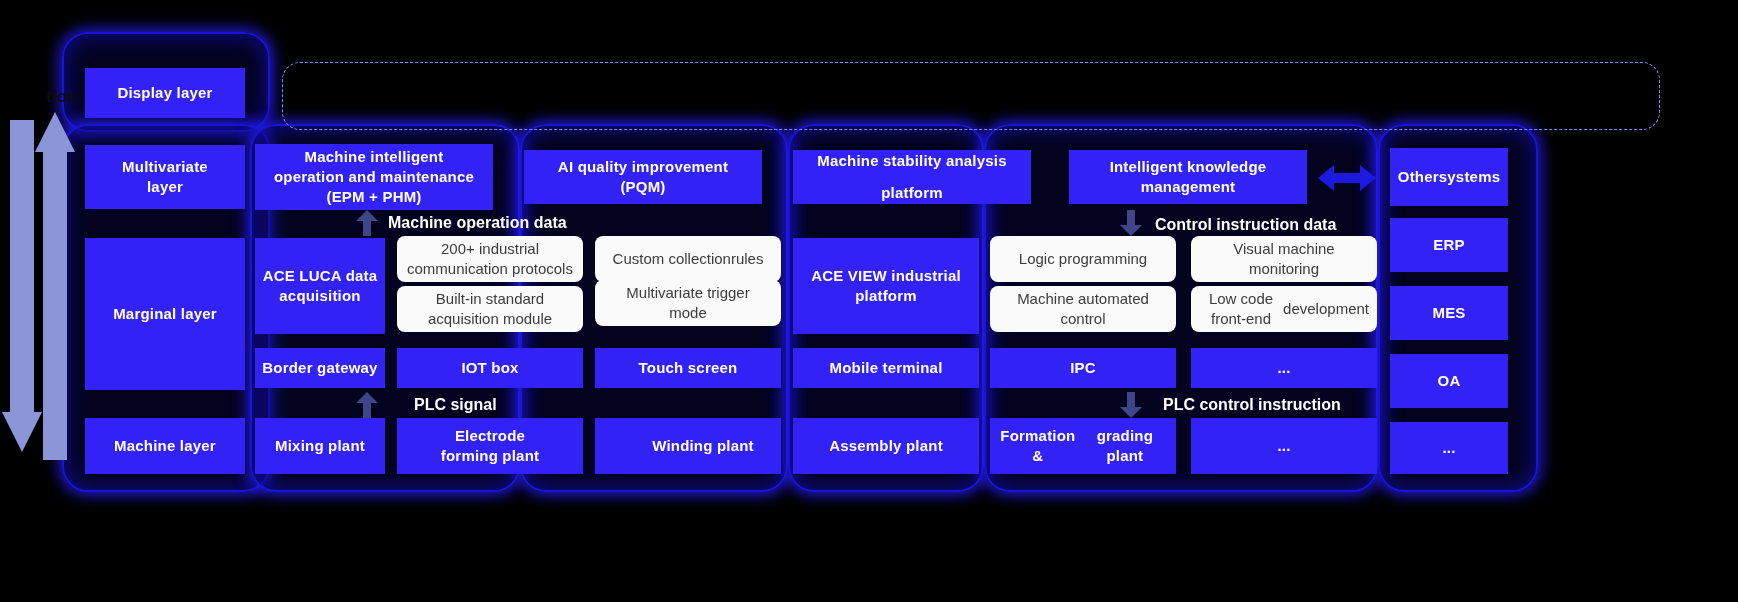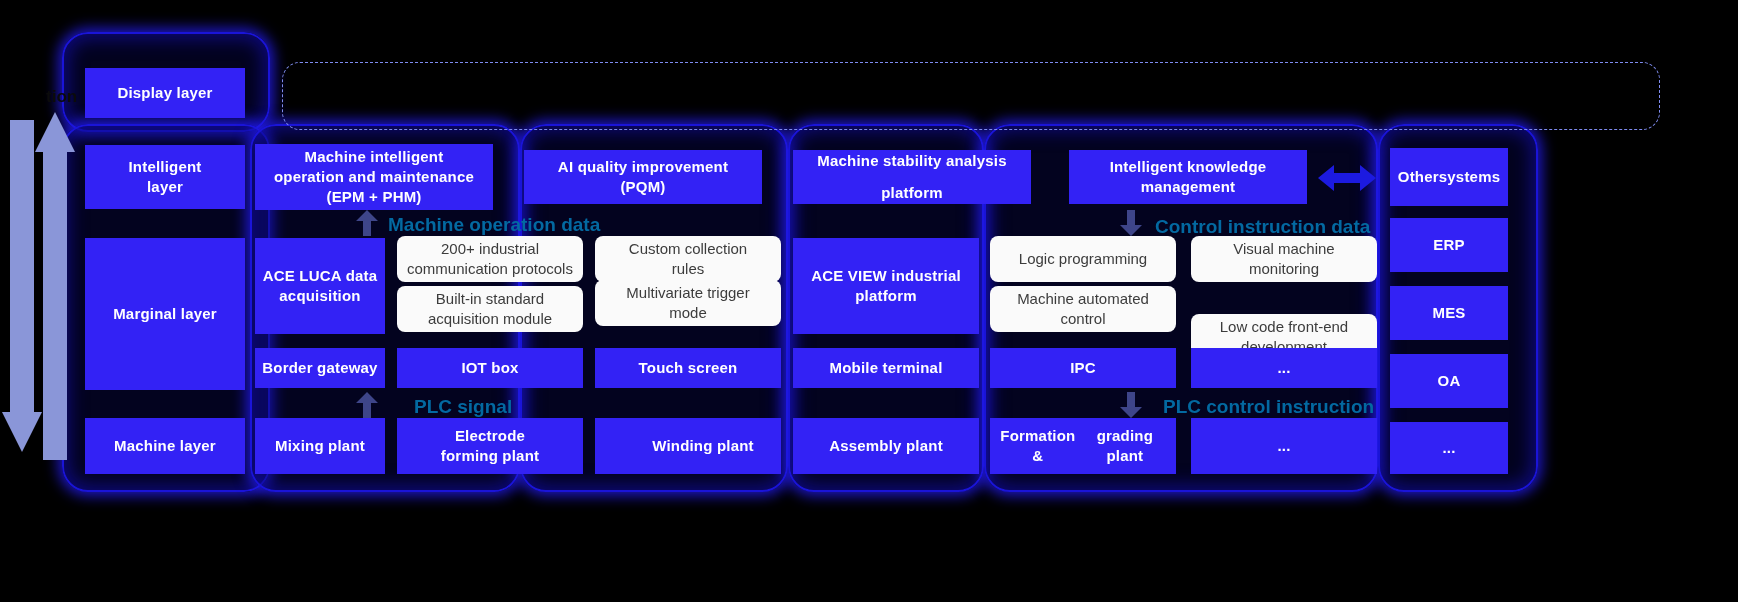--- a/index.html
+++ b/index.html
@@ -9,21 +9,21 @@
   .box{position:absolute;background:#3322f5;color:#fff;display:flex;align-items:center;
        justify-content:center;text-align:center;font-weight:bold;font-size:15px;line-height:1.35;
        box-sizing:border-box;padding:4px 6px;letter-spacing:.2px;}
   .card{position:absolute;background:#fafafa;color:#3c3c3c;display:flex;align-items:center;
         justify-content:center;text-align:center;font-size:15px;line-height:1.35;
         border-radius:8px;box-sizing:border-box;padding:4px 8px;font-weight:normal;}
   .glow{position:absolute;border:2px solid #1a14d8;border-radius:26px;
         box-shadow:0 0 14px 4px rgba(34,26,230,.85), inset 0 0 18px 5px rgba(20,14,180,.6);
         background:rgba(10,8,90,.35);box-sizing:border-box;pointer-events:none;}
   .dashed{position:absolute;border:1.5px dashed #7f8cf0;border-radius:18px;box-sizing:border-box;}
-  .lbl{position:absolute;color:#0369a1;font-size:19px;font-weight:bold;white-space:nowrap;}
+  .lbl{position:absolute;color:#ffffff;font-size:16px;font-weight:bold;white-space:nowrap;}
   .cut{position:absolute;color:#0b0b0b;font-size:17px;font-weight:bold;white-space:nowrap;}
   .arrow-up,.arrow-dn{position:absolute;}
   .bar{position:absolute;background:#8a96d8;}
   .dblarrow{position:absolute;color:#1c1ae0;font-size:34px;line-height:1;font-weight:bold;}
   .mini-arrow{position:absolute;opacity:.55;}
 </style>
 </head>
 <body>
 
 <div id="stage">
@@ -46,21 +46,21 @@
     </svg>
   <div class="bar" style="left:43px;top:150px;width:24px;height:310px;"></div>
   <svg class="arrow-up" style="left:35px;top:112px;" width="40" height="44" viewBox="0 0 40 44">
       <polygon points="20,0 40,40 0,40" fill="#8a96d8"></polygon>
     </svg>
 
   <div class="box" style="left:85px;top:68px;width:160px;height:50px;">Display layer</div>
 
   <div class="box" style="left:85px;top:145px;width:160px;height:64px;flex-direction:column;">
 
-    <span>Intelligent</span>
+    <span>Multivariate</span>
     <span>layer</span>
   </div>
   <div class="box" style="left:85px;top:238px;width:160px;height:152px;">Marginal layer</div>
   <div class="box" style="left:85px;top:418px;width:160px;height:56px;">Machine layer</div>
 
   <div class="box" style="left:255px;top:144px;width:238px;height:66px;flex-direction:column;">
     <span>Machine intelligent</span>
     <span>operation and maintenance</span>
     <span>(EPM + PHM)</span>
   </div>
@@ -101,21 +101,21 @@
 
   <div class="box" style="left:255px;top:238px;width:130px;height:96px;flex-direction:column;">
     <span>ACE LUCA data</span>
     <span>acquisition</span>
   </div>
 
   <div class="card" style="left:397px;top:236px;width:186px;height:46px;flex-direction:column;">
     <span>200+ industrial</span>
     <span>communication protocols</span>
   </div>
-  <div class="card" style="left:595px;top:236px;width:186px;height:46px;flex-direction:column;">
+  <div class="card" style="left:595px;top:236px;width:186px;height:46px;flex-direction:row;">
     <span>Custom collection</span>
     <span>rules</span>
   </div>
   <div class="card" style="left:397px;top:286px;width:186px;height:46px;flex-direction:column;">
     <span>Built-in standard</span>
     <span>acquisition module</span>
   </div>
   <div class="card" style="left:595px;top:280px;width:186px;height:46px;flex-direction:column;">
     <span>Multivariate trigger</span>
     <span>mode</span>
@@ -130,21 +130,21 @@
     <span>Logic programming</span>
   </div>
   <div class="card" style="left:1191px;top:236px;width:186px;height:46px;flex-direction:column;">
     <span>Visual machine</span>
     <span>monitoring</span>
   </div>
   <div class="card" style="left:990px;top:286px;width:186px;height:46px;flex-direction:column;">
     <span>Machine automated</span>
     <span>control</span>
   </div>
-  <div class="card" style="left:1191px;top:286px;width:186px;height:46px;flex-direction:column;margin-top:28px;">
+  <div class="card" style="left:1191px;top:286px;width:186px;height:46px;flex-direction:row;">
     <span>Low code front-end</span>
     <span>development</span>
   </div>
 
   <div class="box" style="left:255px;top:348px;width:130px;height:40px;">Border gateway</div>
   <div class="box" style="left:397px;top:348px;width:186px;height:40px;">IOT box</div>
   <div class="box" style="left:595px;top:348px;width:186px;height:40px;">Touch screen</div>
   <div class="box" style="left:793px;top:348px;width:186px;height:40px;">Mobile terminal</div>
   <div class="box" style="left:990px;top:348px;width:186px;height:40px;">IPC</div>
   <div class="box" style="left:1191px;top:348px;width:186px;height:40px;">...</div>

